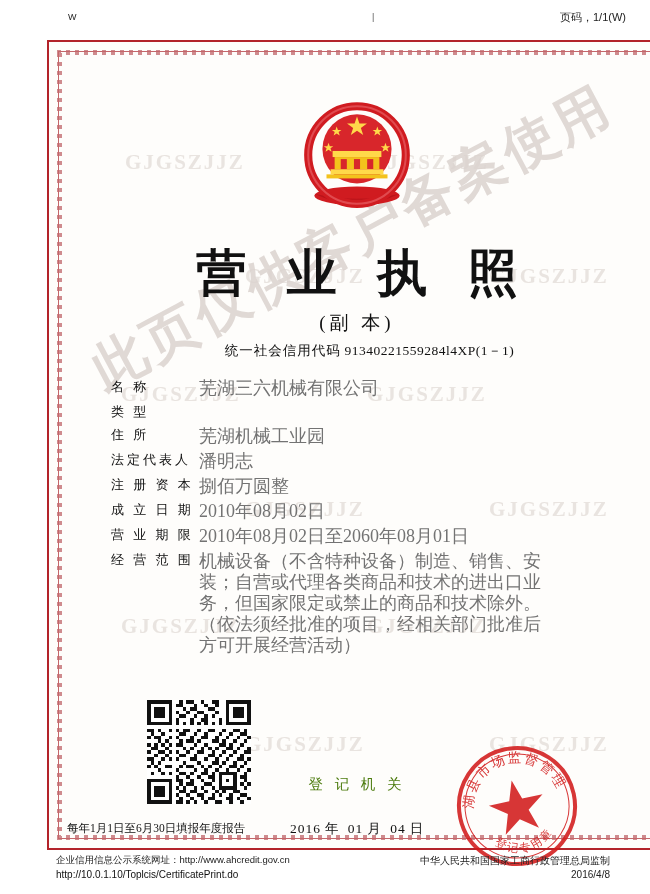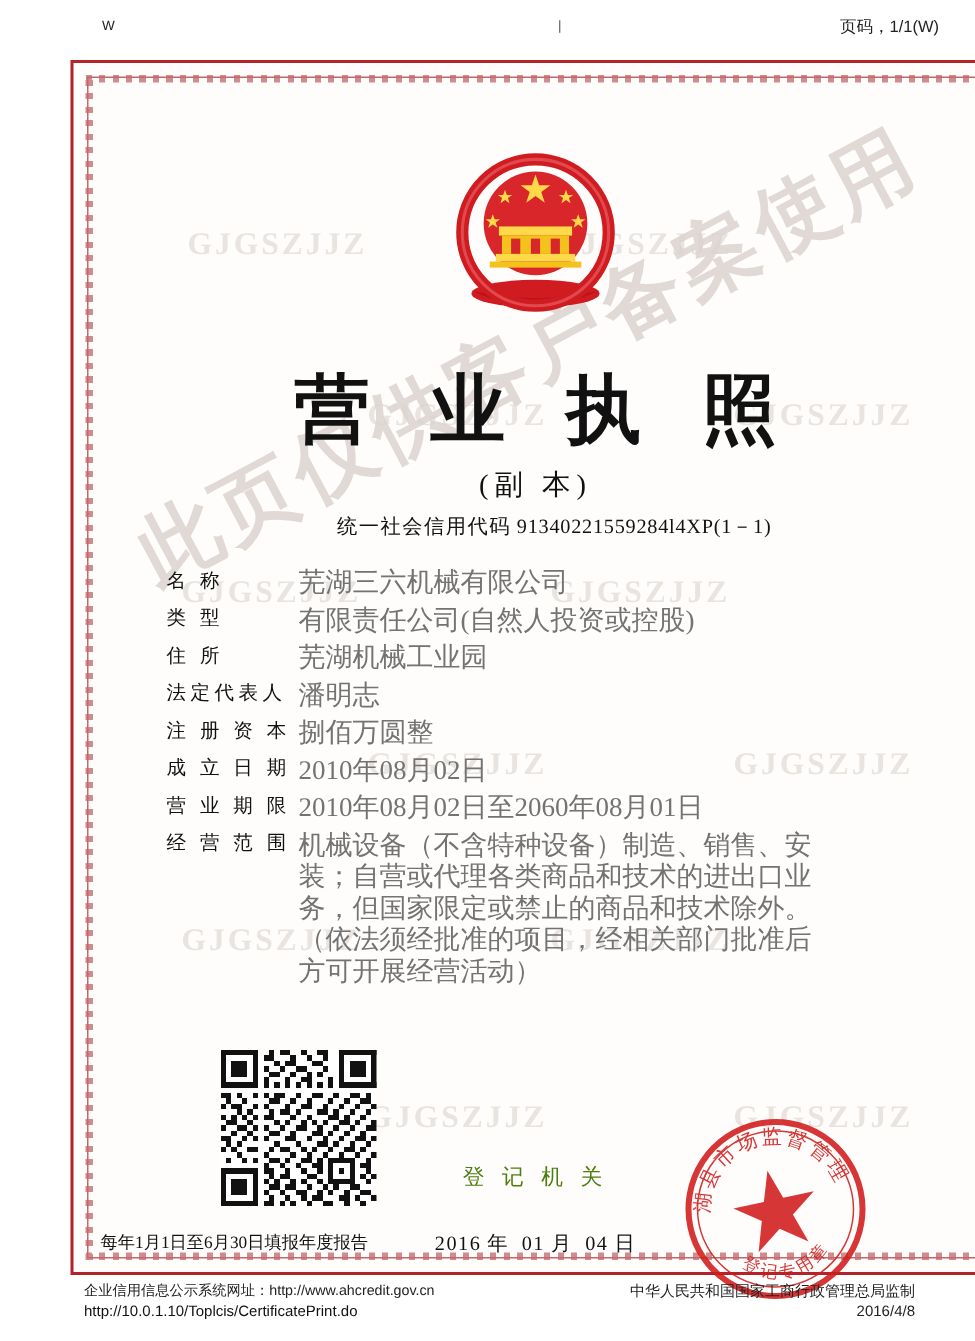--- a/index.html
+++ b/index.html
@@ -351,21 +351,20 @@
     <span>91340221559284l4XP(1－1)</span>
   </div>
 
   <div class="fields">
     <div class="row">
       <div class="lab">名    称</div>
       <div class="val">芜湖三六机械有限公司</div>
     </div>
     <div class="row">
       <div class="lab">类    型</div>
-      <div class="val">有限责任公司(自然人投资或控股)</div>
     </div>
     <div class="row">
       <div class="lab">住    所</div>
       <div class="val">芜湖机械工业园</div>
     </div>
     <div class="row">
       <div class="lab">法定代表人</div>
       <div class="val">潘明志</div>
     </div>
     <div class="row">

